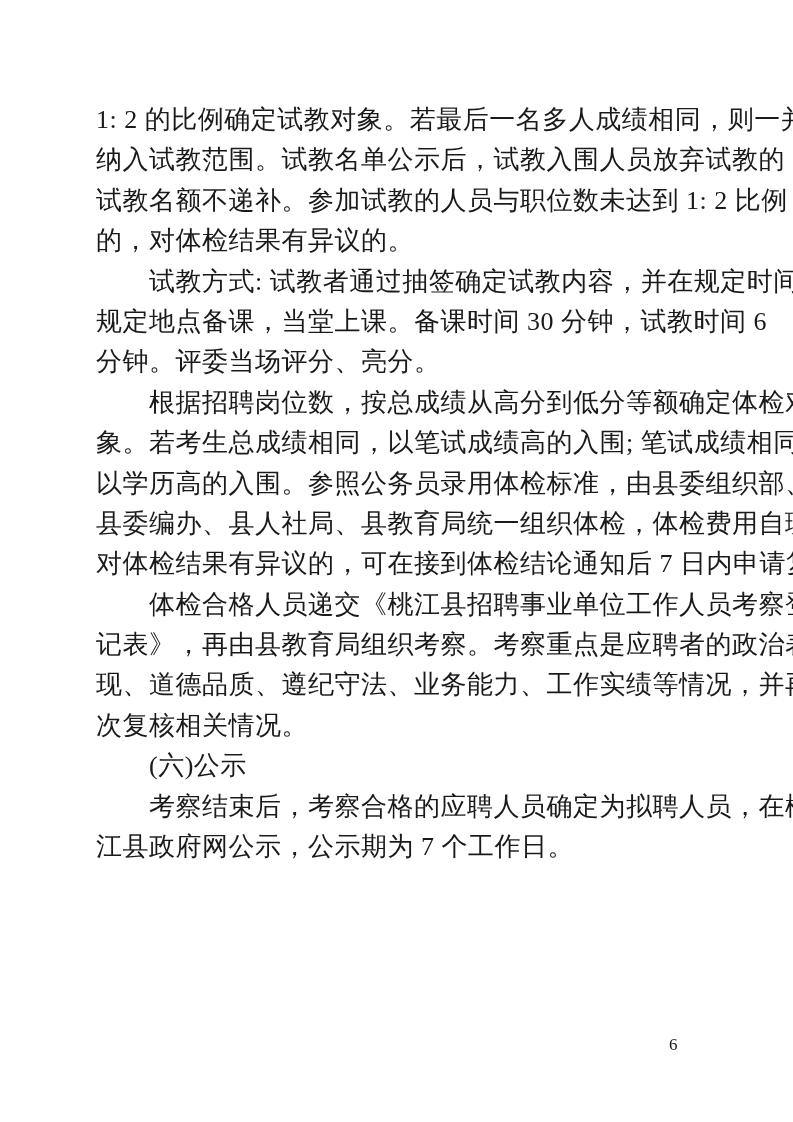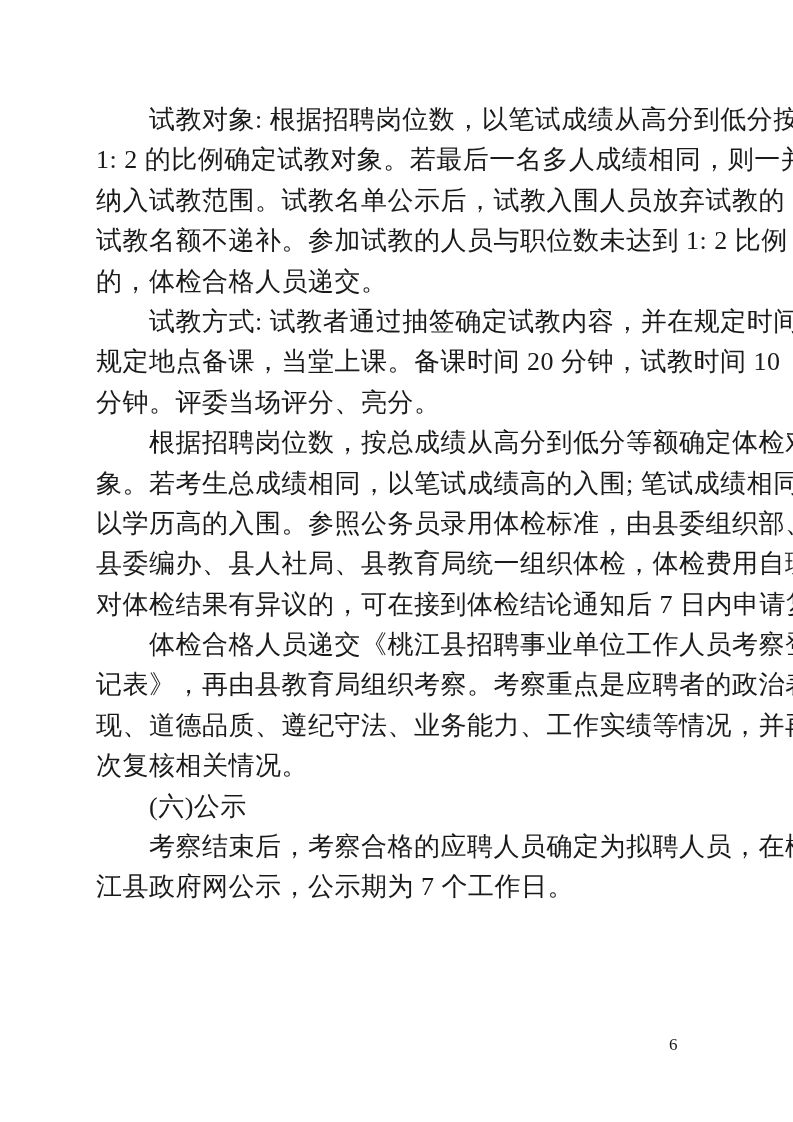--- a/index.html
+++ b/index.html
@@ -47,29 +47,28 @@
     line-height: 22px;
     color: #1a1a1a;
   }
 </style>
 </head>
 <body>
 
 <div class="page">
   <main class="doc-body">
       <div class="block paragraph">
-        <div class="line">　　试教对象: 根据招聘岗位数，以笔试成绩从高分到低分按</div>
         <div class="line">1: 2 的比例确定试教对象。若最后一名多人成绩相同，则一并</div>
         <div class="line">纳入试教范围。试教名单公示后，试教入围人员放弃试教的，</div>
         <div class="line">试教名额不递补。参加试教的人员与职位数未达到 1: 2 比例</div>
-        <div class="line">的，体检合格人员递交。</div>
+        <div class="line">的，对体检结果有异议的。</div>
       </div>
       <div class="block paragraph">
         <div class="line">　　试教方式: 试教者通过抽签确定试教内容，并在规定时间、</div>
-        <div class="line">规定地点备课，当堂上课。备课时间 20 分钟，试教时间 10</div>
+        <div class="line">规定地点备课，当堂上课。备课时间 30 分钟，试教时间 6</div>
         <div class="line">分钟。评委当场评分、亮分。</div>
       </div>
       <div class="block paragraph">
         <div class="line">　　根据招聘岗位数，按总成绩从高分到低分等额确定体检对</div>
         <div class="line">象。若考生总成绩相同，以笔试成绩高的入围; 笔试成绩相同，</div>
         <div class="line">以学历高的入围。参照公务员录用体检标准，由县委组织部、</div>
         <div class="line">县委编办、县人社局、县教育局统一组织体检，体检费用自理。</div>
         <div class="line">对体检结果有异议的，可在接到体检结论通知后 7 日内申请复</div>
       </div>
       <div class="block paragraph">

